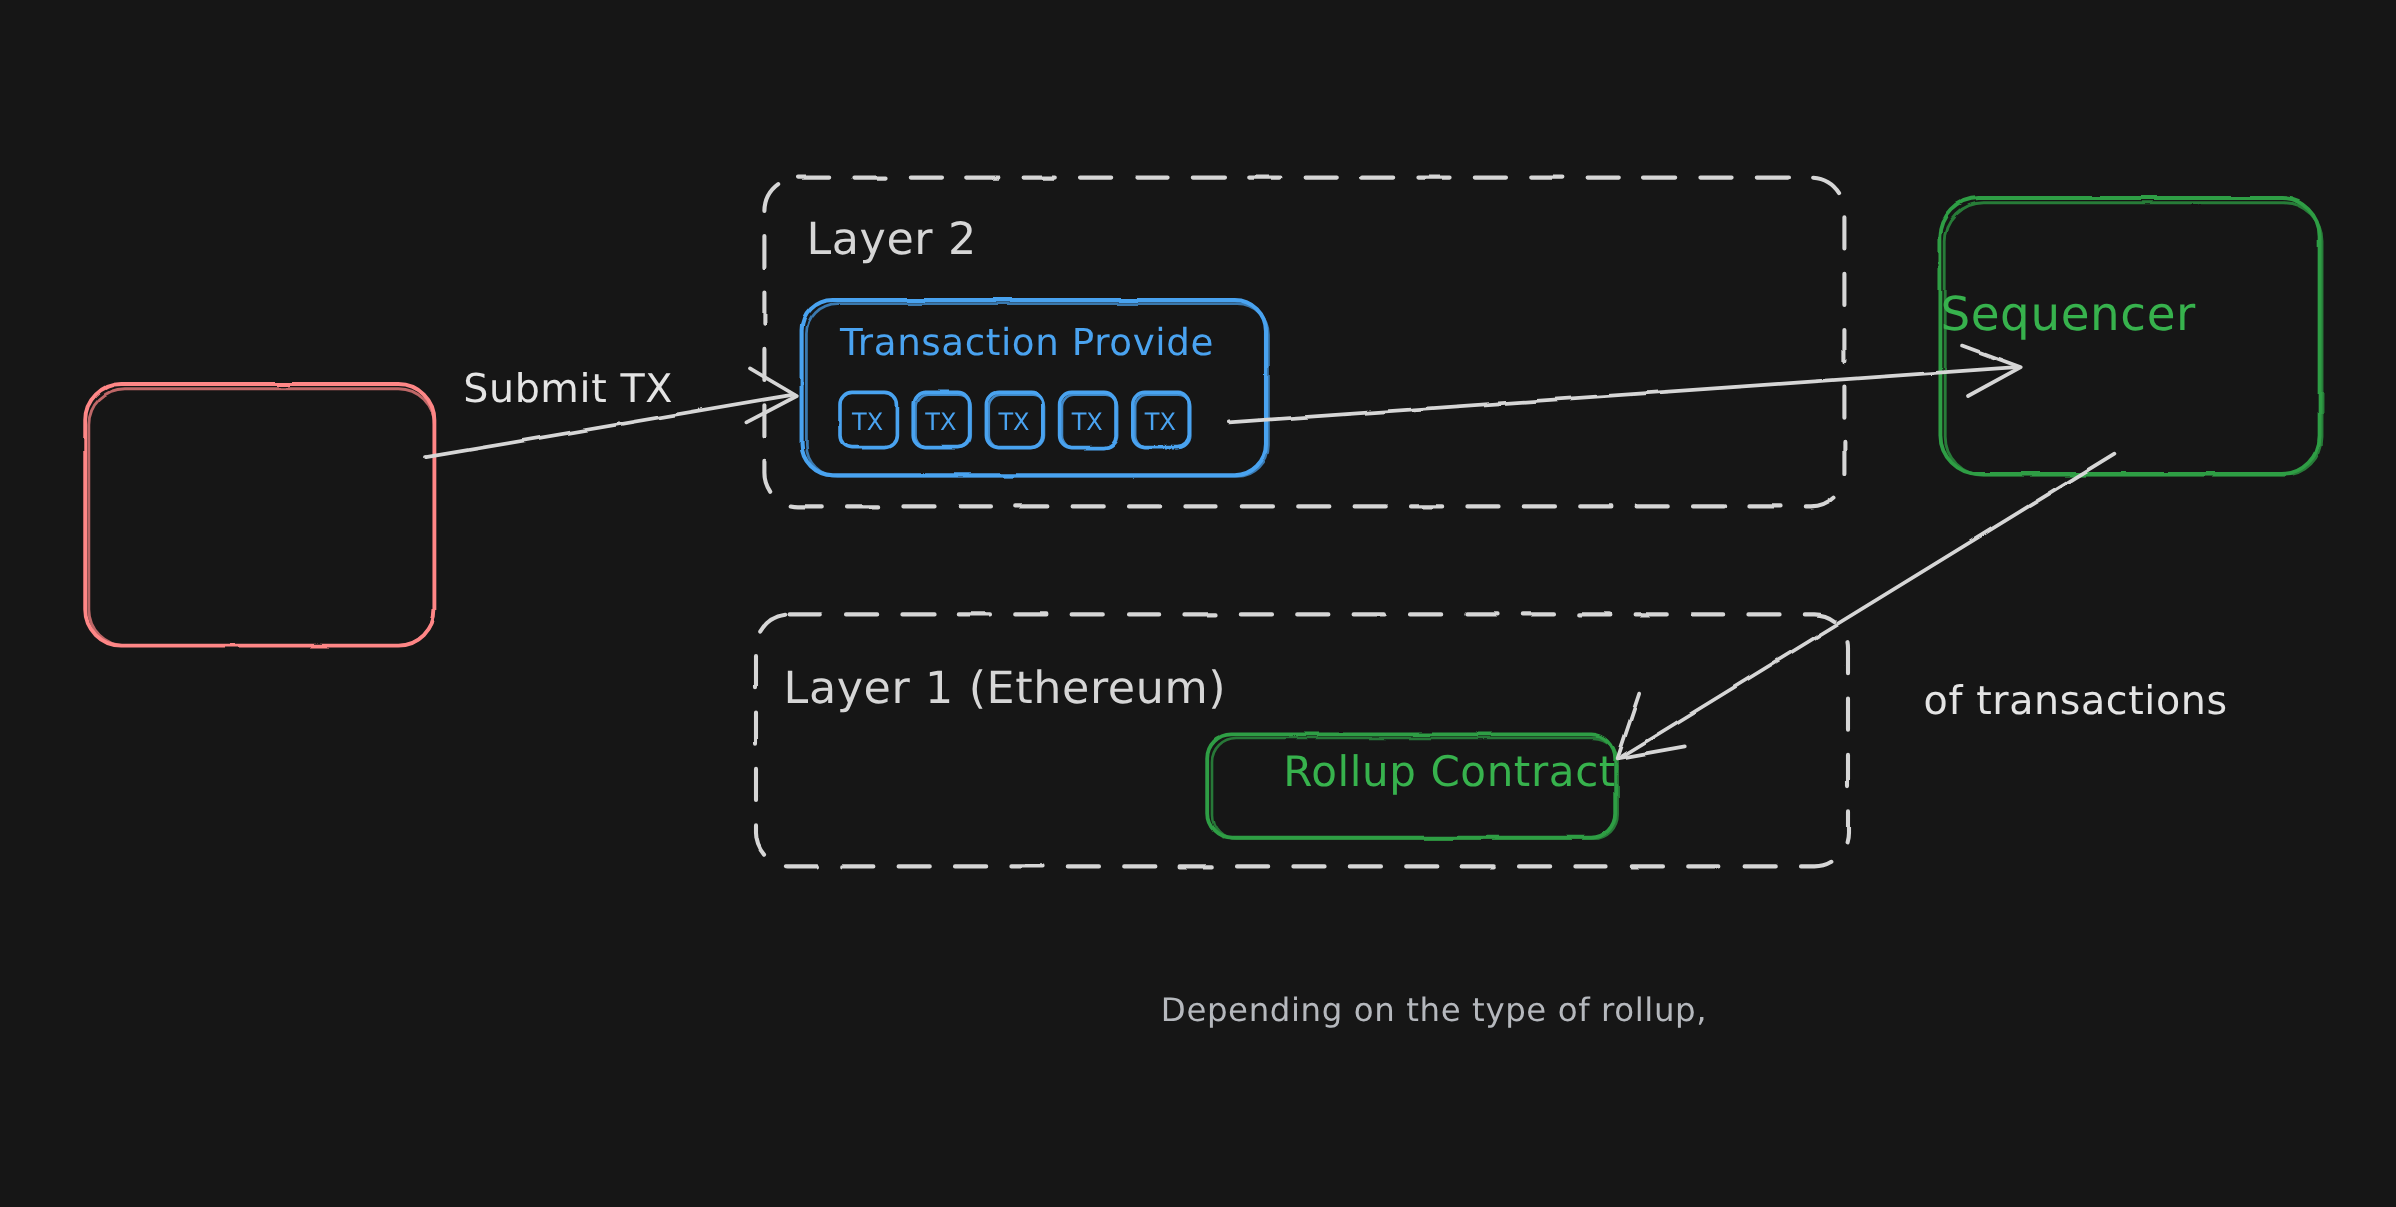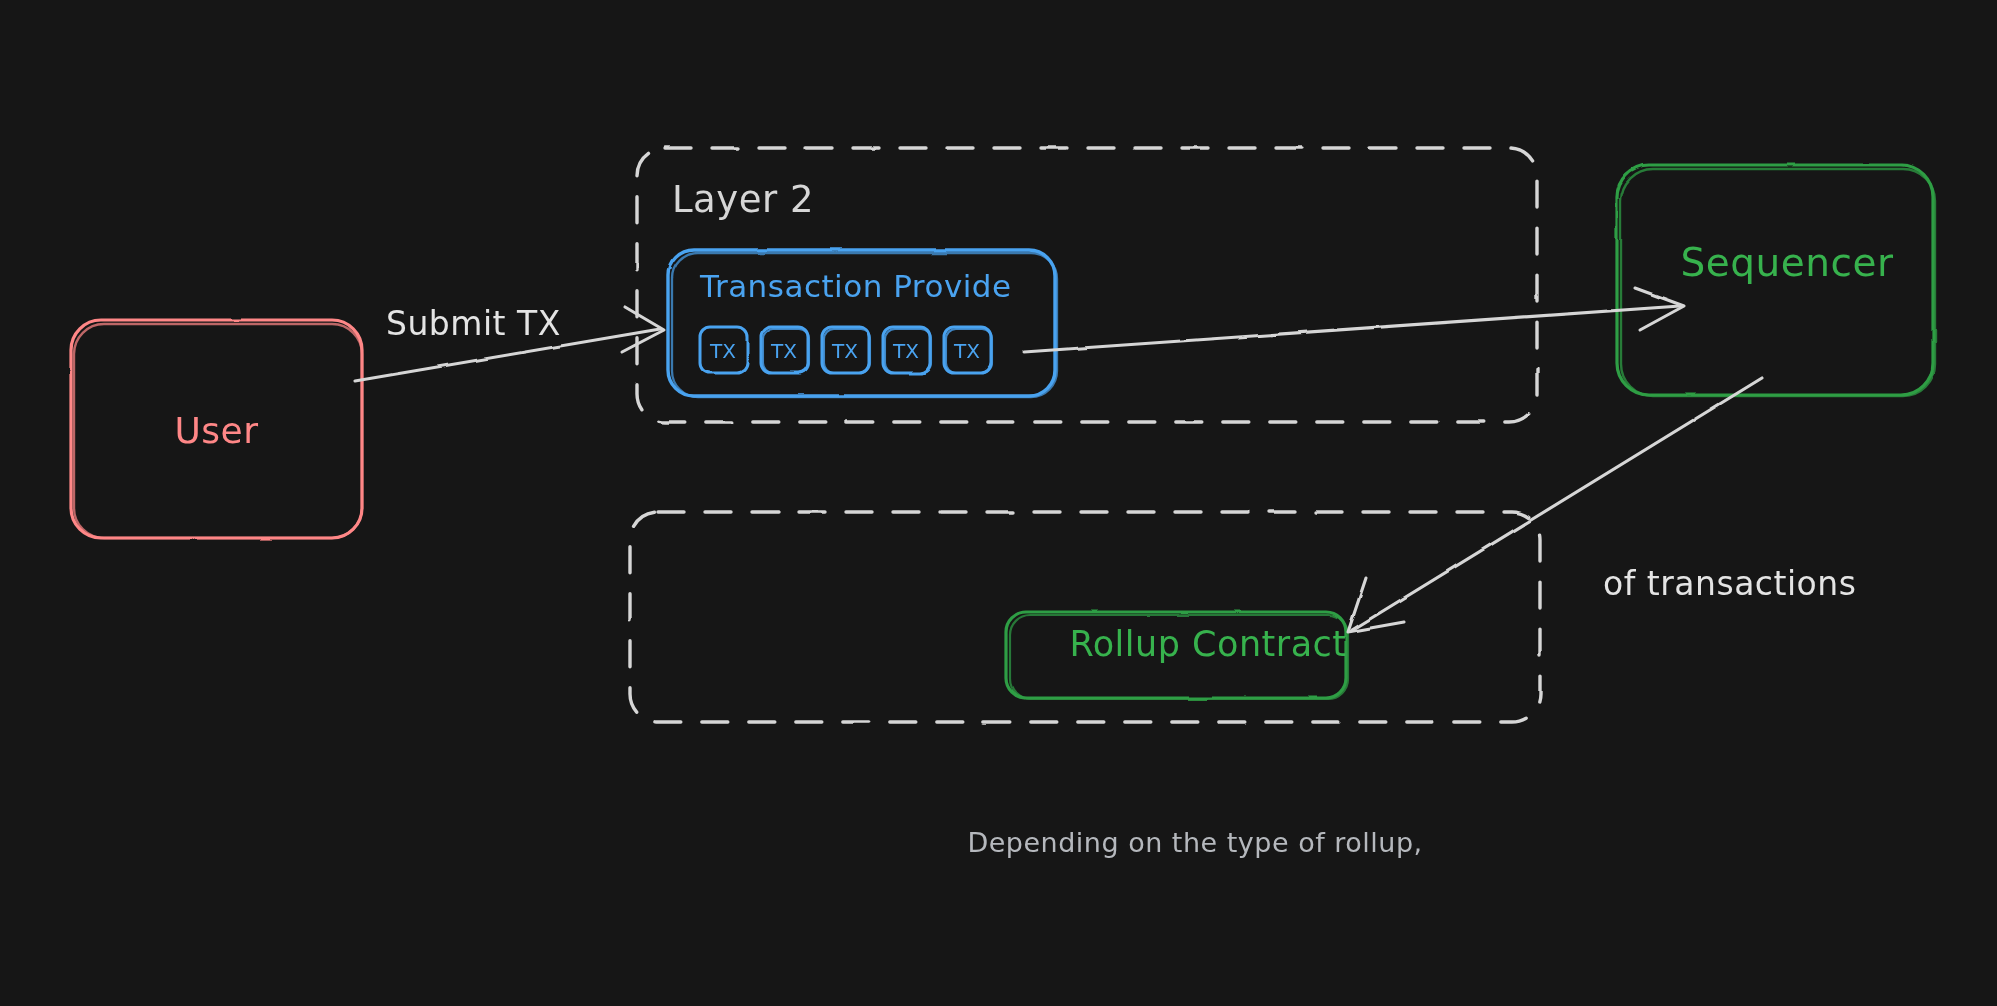--- a/index.html
+++ b/index.html
@@ -57,24 +57,23 @@
   .user-label {
     left: 71px; top: 410px;
     width: 291px;
     text-align: center;
     font-size: 36px;
     color: #ff8787;
   }
   .sequencer-label {
     left: 1617px; top: 240px;
     width: 316px;
-    text-align: center;
+    text-align: left;
     font-size: 39px;
     color: #37b24d;
-    padding-left: 12px;
   }
   .rollup-label {
     left: 1048px; top: 624px;
     width: 320px;
     text-align: center;
     font-size: 35px;
     color: #37b24d;
   }
   .submit-tx-label {
     left: 386px; top: 305px;
@@ -173,24 +172,24 @@
     </g>
 
     <g filter="url(#rough)">
       <path d="M 1762 378 L 1352 630" fill="none" stroke="#d6d6d6" stroke-width="3.1" stroke-linecap="round"></path>
       <path d="M 1366 578 L 1348 632 L 1404 622" fill="none" stroke="#d6d6d6" stroke-width="3.1" stroke-linecap="round" stroke-linejoin="round"></path>
     </g>
   </svg>
 
   <div class="lbl hand layer2-title">Layer 2</div>
 
+  <div class="lbl hand layer1-title">Layer 1 (Ethereum)</div>
 
   <div class="lbl hand mempool-title">Transaction Provide</div>
 
-  <div class="lbl hand user-label">User</div>
 
   <div class="lbl hand sequencer-label">Sequencer</div>
 
   <div class="lbl hand rollup-label">Rollup Contract</div>
 
   <div class="lbl hand submit-tx-label">Submit TX</div>
 
   <div class="lbl hand provide-label">
     <div>of transactions</div>
   </div>

